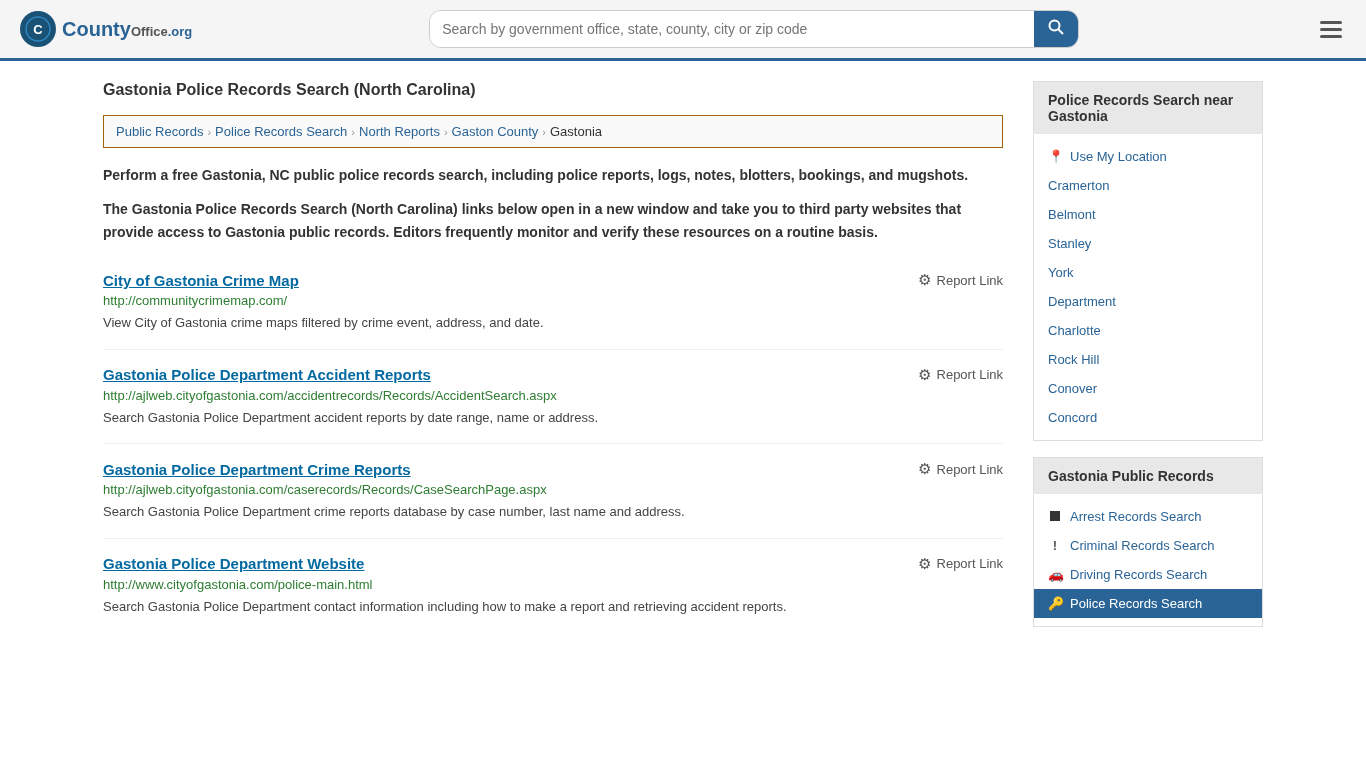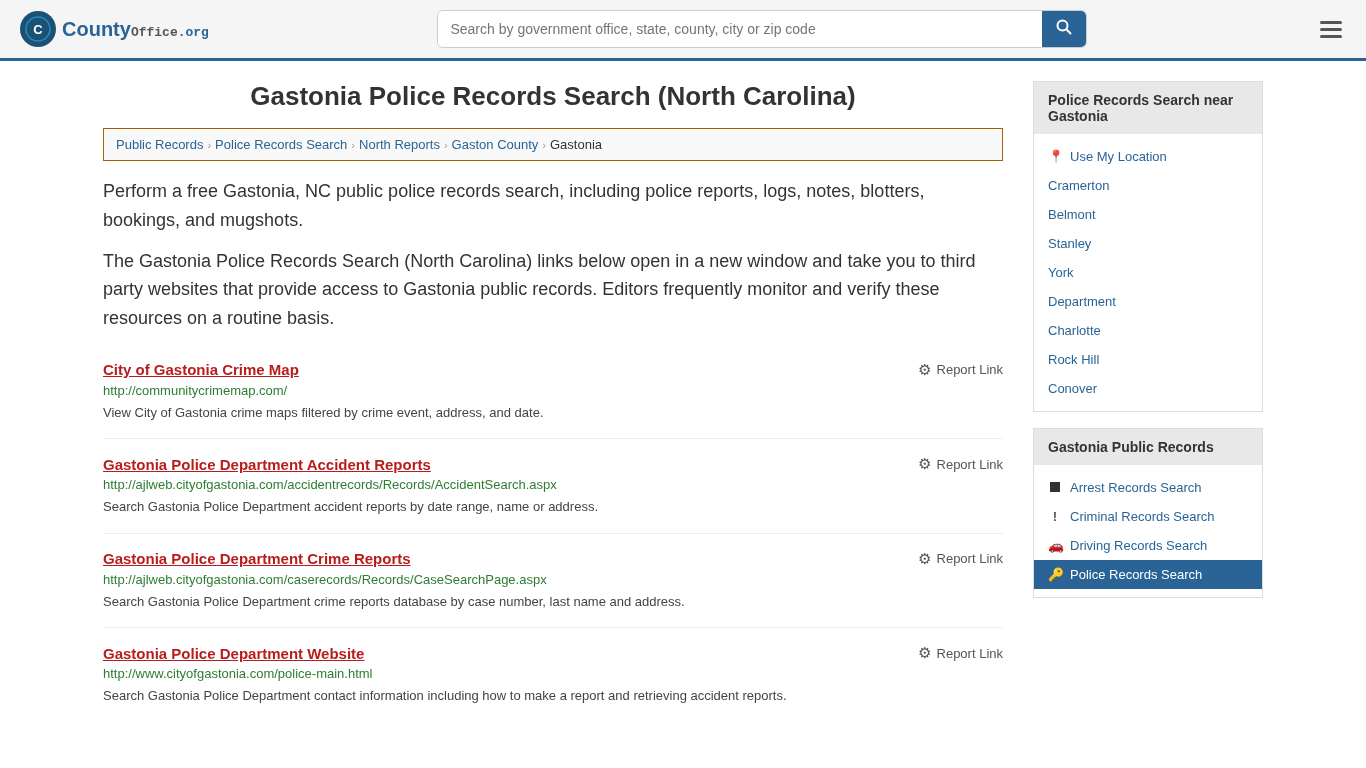--- a/index.html
+++ b/index.html
@@ -36,35 +36,34 @@
       color: #333;
       font-weight: normal;
     }
     .logo-text span {
       color: #2a6496;
       font-weight: bold;
     }
     .logo-text .org {
       color: #555;
       font-size: 13px;
-      font-family: Liberation Mono, monospace;
     }
     .search-area {
       display: flex;
       align-items: center;
       gap: 8px;
       flex: 1;
       max-width: 650px;
       margin: 0 30px;
     }
     .search-input-wrap {
       display: flex;
       flex: 1;
       border: 1px solid #ccc;
-      border-radius: 6px;
+      border-radius: 12px;
       overflow: hidden;
     }
     .search-input {
       flex: 1;
       padding: 8px 12px;
       border: none;
       outline: none;
       font-size: 14px;
       color: #999;
     }
@@ -106,25 +105,24 @@
     .content-area {
       flex: 1;
     }
     .sidebar {
       width: 230px;
       flex-shrink: 0;
     }
 
     
     .page-title {
-      font-size: 26px;
+      font-size: 16px;
       font-weight: bold;
       color: #333;
       margin-bottom: 16px;
-      text-align: center;
     }
 
     
     .breadcrumb {
       display: flex;
       flex-wrap: wrap;
       align-items: center;
       gap: 4px;
       background: #f9f9f9;
       border: 1px solid #a16207;
@@ -134,24 +132,25 @@
     }
     .breadcrumb a {
       color: #2a6496;
       text-decoration: none;
     }
     .breadcrumb .sep { color: #999; font-size: 11px; }
     .breadcrumb .current { color: #333; }
 
     
     .desc-text {
-      font-size: 18px;
+      font-size: 14px;
       color: #333;
       line-height: 1.6;
       margin-bottom: 12px;
+      font-weight: bold;
     }
     .desc-text a {
       color: #2a6496;
       text-decoration: underline;
     }
 
     
     .result-item {
       border-bottom: 1px solid #eee;
       padding: 16px 0;
@@ -159,21 +158,21 @@
     .result-item:last-child { border-bottom: none; }
     .result-header {
       display: flex;
       align-items: center;
       justify-content: space-between;
       margin-bottom: 4px;
     }
     .result-title {
       font-size: 15px;
       font-weight: bold;
-      color: #b91c1c;
+      color: #0369a1;
       text-decoration: underline;
       cursor: pointer;
     }
     .report-link-btn {
       display: flex;
       align-items: center;
       gap: 5px;
       color: #555;
       font-size: 13px;
       cursor: pointer;
@@ -379,20 +378,23 @@
         </a>
         <a class="sidebar-link" href="#">
           <span>Charlotte</span>
         </a>
         <a class="sidebar-link" href="#">
           <span>Rock Hill</span>
         </a>
         <a class="sidebar-link" href="#">
           <span>Conover</span>
         </a>
+        <a class="sidebar-link" href="#">
+          <span>Concord</span>
+        </a>
 
       </div>
     </div>
 
     <div class="sidebar-box">
       <div class="sidebar-box-title">Gastonia Public Records</div>
       <div class="sidebar-box-content">
 
         <a class="sidebar-link" href="#">
           <span class="si-icon">

